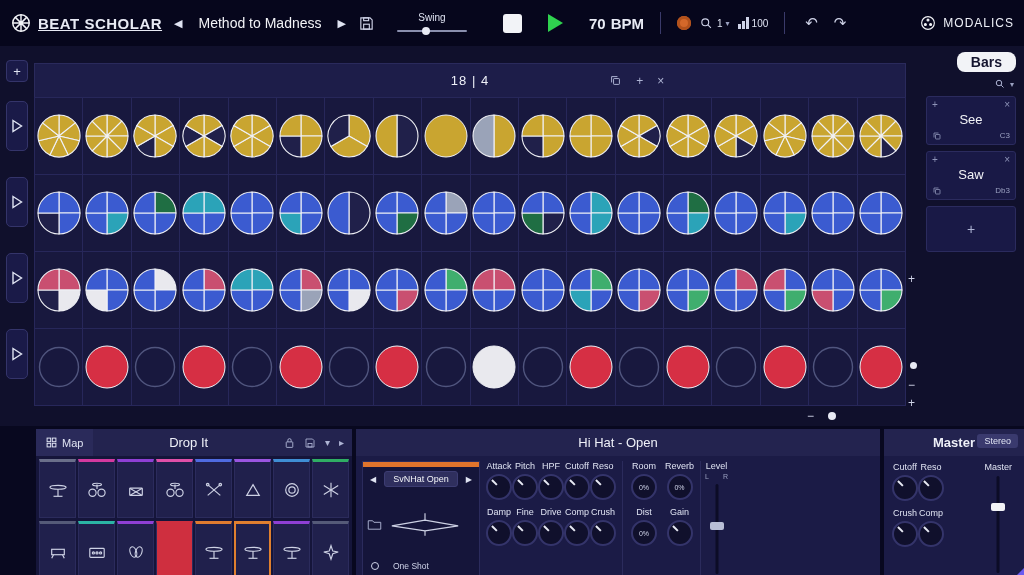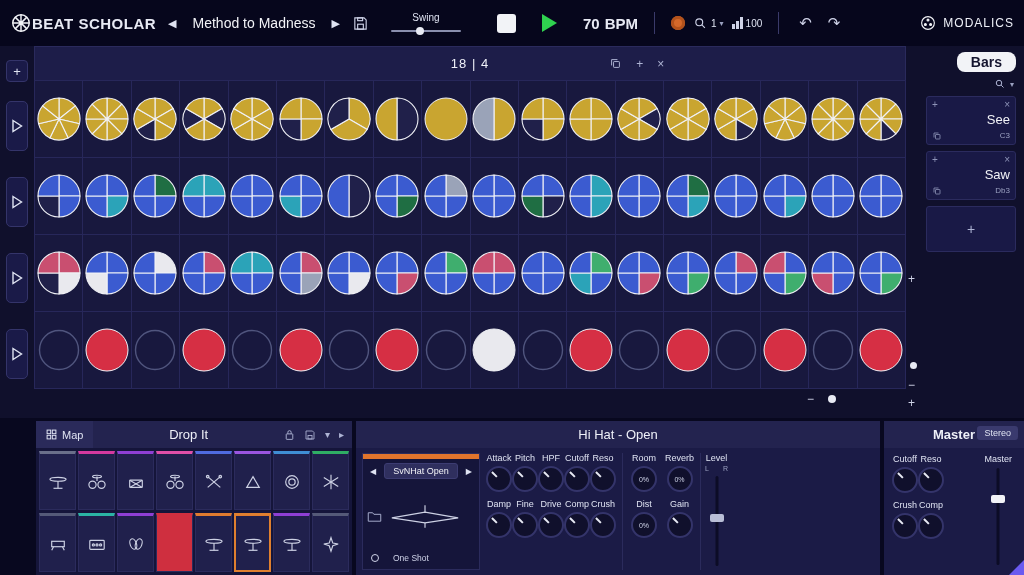--- a/index.html
+++ b/index.html
@@ -1,21 +1,21 @@
 <!DOCTYPE html>
 <html><head>
 <meta charset="utf-8">
 <style>
   *{box-sizing:border-box;margin:0;padding:0;}
   body{margin:0;background:#05051а;background:#05051a;font-family:"Liberation Sans",sans-serif;color:#e8eaf4;}
   .app{width:1024px;height:575px;position:relative;overflow:hidden;background:#10102c;display:flex;flex-direction:column;}
 
   
   .topbar{height:46px;flex:0 0 46px;background:#06061c;display:flex;align-items:center;padding:0 10px;gap:8px;}
-  .logo-wrap{display:flex;align-items:center;gap:0;}
+  .logo-wrap{display:flex;align-items:center;gap:6px;text-decoration:underline;}
   .logo-text{font-size:15px;font-weight:bold;letter-spacing:.5px;white-space:nowrap;}
   .nav-arrow{background:none;border:none;color:#dfe3f2;font-size:11px;cursor:pointer;padding:2px 4px;}
   .song-title{font-size:14px;color:#f2f3f7;white-space:nowrap;padding:0 4px;}
   .icon-btn{background:none;border:none;color:#cfd3e8;cursor:pointer;display:flex;align-items:center;}
   .swing{display:flex;flex-direction:column;align-items:center;gap:4px;margin:0 14px;}
   .swing-label{font-size:10px;color:#dfe3f2;}
   .swing-slider{position:relative;width:70px;height:8px;}
   .sw-track{position:absolute;left:0;right:0;top:3px;height:2px;background:#8a8fae;border-radius:1px;}
   .sw-thumb{position:absolute;left:36%;top:0;width:8px;height:8px;border-radius:50%;background:#e8eaf4;}
   .stop-btn{width:19px;height:19px;border-radius:3px;background:#f2f3f7;border:none;cursor:pointer;margin-left:14px;}
@@ -32,42 +32,42 @@
   .brand{margin-left:auto;display:flex;align-items:center;gap:6px;font-size:12px;letter-spacing:1px;color:#eef0f8;}
 
   
   .main{flex:0 0 372px;display:flex;background:#10102c;}
   .left-rail{flex:0 0 34px;display:flex;flex-direction:column;align-items:center;padding-top:8px;}
   .rail-top{height:34px;display:flex;align-items:center;justify-content:center;}
   .rail-plus{width:22px;height:22px;border-radius:4px;background:#1a1a48;border:1px solid #34346a;color:#dfe3f2;font-size:13px;cursor:pointer;line-height:1;}
   .rail-slot{height:76px;display:flex;align-items:center;justify-content:center;}
   .row-play{width:22px;height:50px;border-radius:5px;background:#1a1a48;border:1px solid #34346a;cursor:pointer;display:flex;align-items:center;justify-content:center;}
 
-  .grid-wrap{flex:0 0 872px;display:flex;flex-direction:column;padding-top:0;}
+  .grid-wrap{flex:0 0 872px;display:flex;flex-direction:column;padding-top:17px;}
   .grid-header{height:34px;background:#1d1d49;border:1px solid #2a2a5c;border-bottom:none;position:relative;display:flex;align-items:center;justify-content:center;}
   .ts{font-size:13px;color:#eef0f8;letter-spacing:1px;}
   .gh-icons{position:absolute;left:66%;display:flex;align-items:center;gap:14px;color:#aeb4d4;}
   .gh-glyph{background:none;border:none;color:#aeb4d4;font-size:12px;cursor:pointer;line-height:1;}
   #seq-grid{display:grid;grid-template-columns:repeat(18,1fr);grid-auto-rows:76px;gap:1px;background:#27275a;border:1px solid #27275a;}
   .seq-cell{background:#18183e;display:flex;align-items:center;justify-content:center;cursor:pointer;}
   .seq-cell svg{display:block;}
   .hzoom{height:20px;display:flex;align-items:center;justify-content:flex-end;gap:14px;padding-right:70px;color:#cfd3e8;font-size:12px;}
   .hz-dot{width:8px;height:8px;border-radius:50%;background:#e8eaf4;display:inline-block;}
 
   .vrail{flex:0 0 16px;position:relative;color:#cfd3e8;font-size:12px;}
   .vrail .vr{position:absolute;left:2px;background:none;border:none;color:#cfd3e8;font-size:12px;cursor:pointer;}
   .vr-dot{position:absolute;left:4px;width:7px;height:7px;border-radius:50%;background:#e8eaf4;}
 
   .right-panel{flex:1;padding:6px 8px 0 4px;display:flex;flex-direction:column;align-items:stretch;}
   .bars-btn{align-self:flex-end;background:#f2f3f7;color:#14142e;border:none;border-radius:8px;font-size:14px;font-weight:bold;padding:2px 14px;cursor:pointer;}
   .rp-search{display:flex;justify-content:flex-end;align-items:center;gap:4px;margin:6px 2px 6px 0;color:#aeb4d4;}
   .track-card{background:#191946;border:1px solid #2b2b5e;border-radius:3px;margin-bottom:6px;padding:3px 5px;display:flex;flex-direction:column;gap:1px;}
   .tc-top,.tc-bottom{display:flex;justify-content:space-between;align-items:center;color:#8e94b8;font-size:10px;}
   .tc-top span,.tc-bottom span{cursor:pointer;line-height:1;}
-  .tc-name{text-align:right;font-size:13px;color:#f2f3f7;cursor:pointer;padding:1px 0 3px;}
+  .tc-name{text-align:center;font-size:13px;color:#f2f3f7;cursor:pointer;padding:1px 0 3px;}
   .tc-note{font-size:8px;color:#9aa0c0;}
   .track-card.empty{height:46px;align-items:center;justify-content:center;color:#aeb4d4;font-size:14px;cursor:pointer;display:flex;}
 
   
   .bottom{flex:1;display:flex;gap:4px;background:#08081f;padding-top:3px;padding-left:36px;}
   .panel{background:#1b1b46;display:flex;flex-direction:column;}
   .p-header{height:27px;background:#23234f;display:flex;align-items:center;font-size:13px;color:#eef0f8;position:relative;flex:0 0 27px;}
 
   
   .pads-panel{flex:0 0 312px;}

